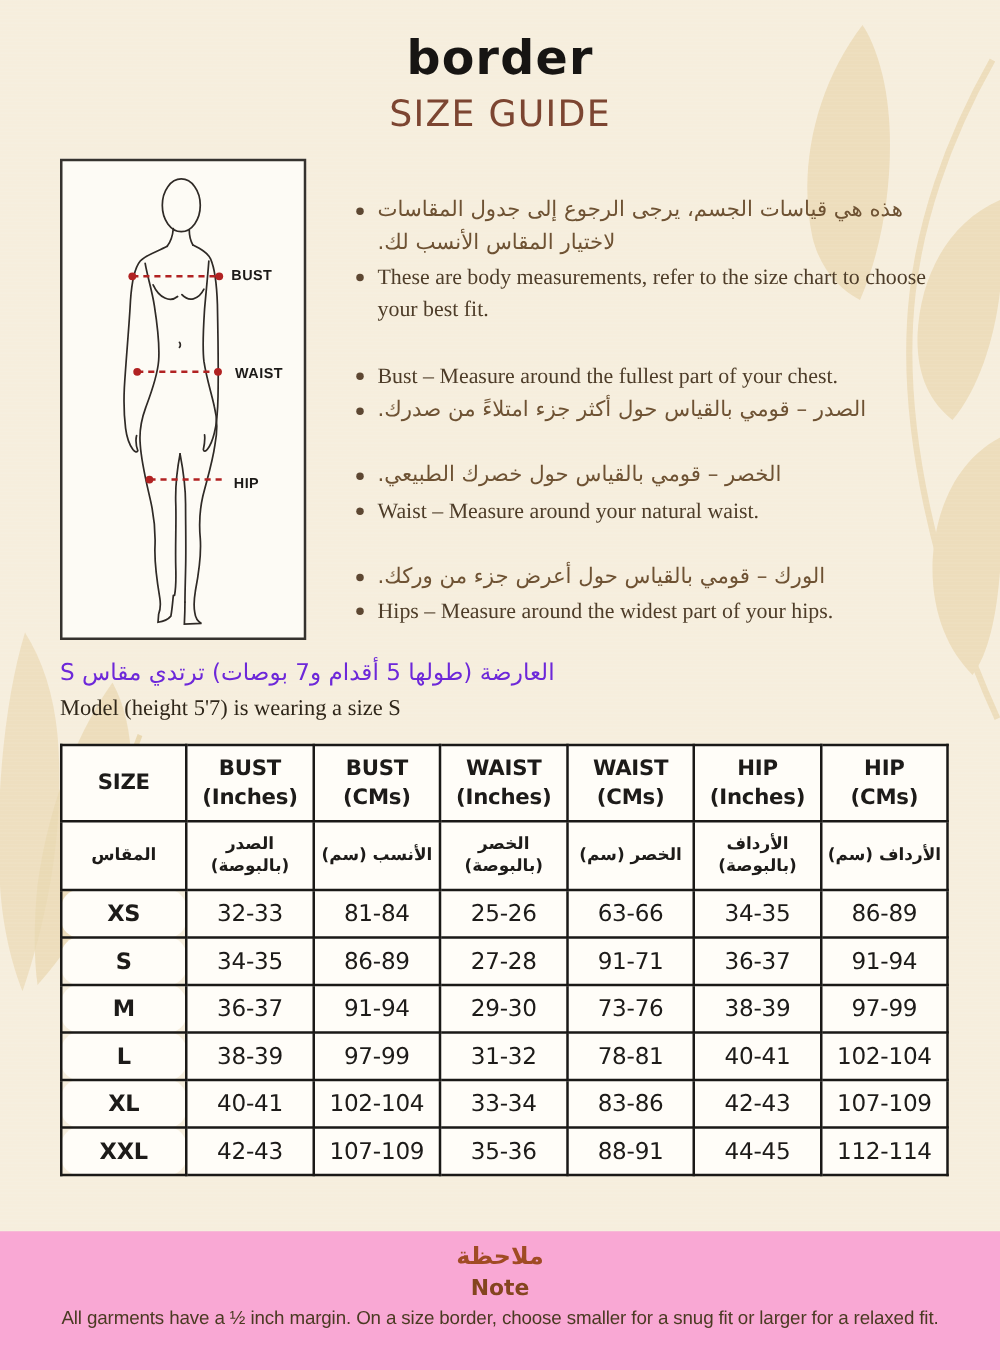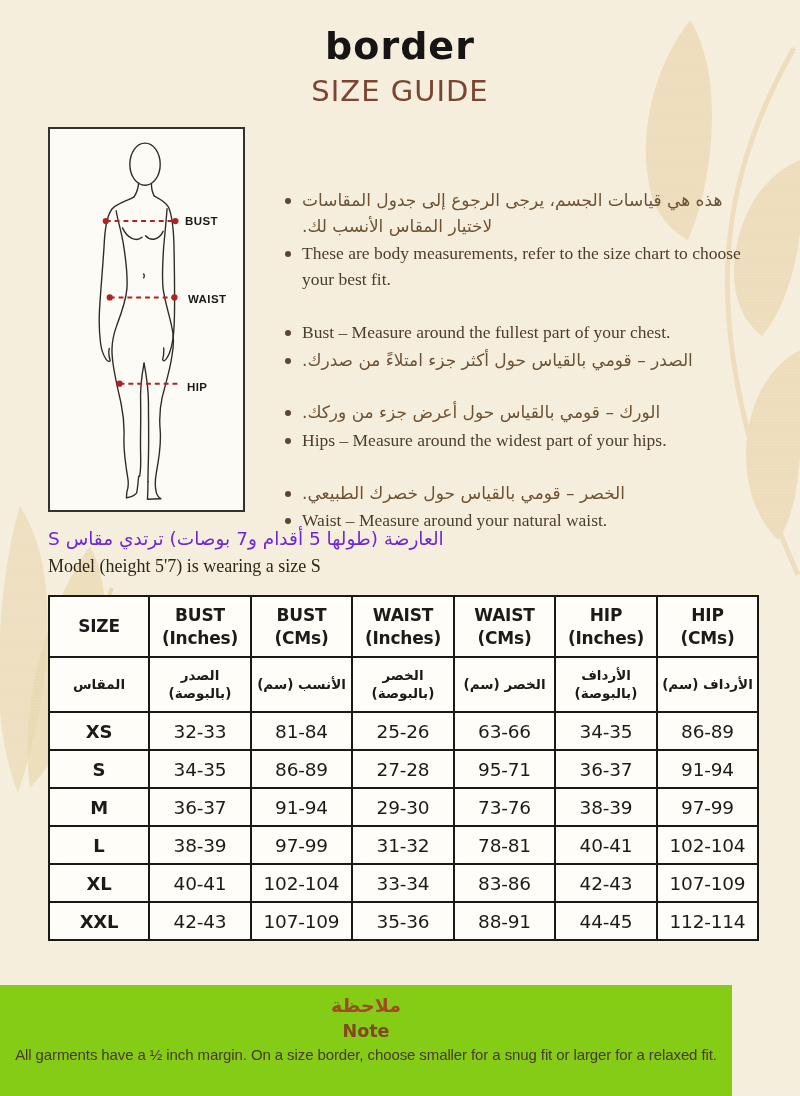--- a/index.html
+++ b/index.html
@@ -25,21 +25,21 @@
               background:#fdfbf5;border:2px solid #35322e;box-sizing:border-box;}
   .figure-box svg{position:absolute;left:0;top:0;width:100%;height:100%;}
   .measure-label{position:absolute;transform:translateY(-50%);
                  font-family:"Liberation Sans",sans-serif;font-weight:700;
                  font-size:11.5px;letter-spacing:.4px;color:#1c1a18;}
   .lbl-bust{left:135px;top:92px;}
   .lbl-waist{left:138px;top:170px;}
   .lbl-hip{left:137px;top:258px;}
 
   
-  .bullets{position:absolute;left:284px;top:156px;width:478px;margin-top:32px;}
+  .bullets{position:absolute;left:284px;top:156px;width:478px;}
   .bullet-group{margin-bottom:27px;}
   .bullet-item{display:flex;align-items:flex-start;margin-bottom:2px;}
   .dot{flex:0 0 auto;width:6px;height:6px;border-radius:50%;background:#5d4732;
        margin:10px 11px 0 1px;}
   .b-ar{direction:rtl;text-align:left;font-family:"DejaVu Sans",sans-serif;
         font-size:17px;line-height:1.5;color:#6e5233;}
   .b-en{font-family:"Liberation Serif",serif;font-size:17.5px;line-height:1.48;color:#4e3d29;}
 
   
   .model-note{position:absolute;left:48px;top:525px;width:470px;}
@@ -48,24 +48,24 @@
   .model-en{font-family:"Liberation Serif",serif;font-size:18px;color:#2f2619;line-height:1.5;}
 
   
   .size-table{position:absolute;left:48px;top:595px;border-collapse:collapse;table-layout:fixed;
               font-family:"DejaVu Sans",sans-serif;}
   .size-table td{border:2px solid #1a1917;background:#fffdf8;text-align:center;
                  vertical-align:middle;padding:0;color:#1d1b19;}
   .row-hen td{height:59px;font-size:17px;font-weight:700;line-height:1.35;letter-spacing:-.2px;}
   .row-har td{height:53px;font-size:13.5px;font-weight:700;line-height:1.3;direction:rtl;}
   .row-data td{height:36px;font-size:18.5px;font-weight:500;letter-spacing:-.2px;}
-  .row-data td.size-cell{font-weight:700;font-size:18px;}
-
-  
-  .note-band{position:absolute;left:0;bottom:0;width:732px;height:111px;background:#84cc16;
+  .row-data td.size-cell{font-weight:700;font-size:18px;border-radius:14px;}
+
+  
+  .note-band{position:absolute;left:0;bottom:0;width:800px;height:111px;background:#f9a8d4;
              text-align:center;}
   .note-h-ar{margin-top:7px;direction:rtl;font-family:"DejaVu Sans",sans-serif;
              font-size:19px;font-weight:700;color:#a04b24;line-height:1.4;}
   .note-h-en{font-family:"DejaVu Sans",sans-serif;font-size:17.5px;font-weight:700;
              color:#84451f;line-height:1.45;}
   .note-b-ar{direction:rtl;font-family:"DejaVu Sans",sans-serif;font-size:13.5px;font-weight:700;
              color:#5a4326;line-height:1.6;white-space:nowrap;}
   .note-b-en{font-family:"Liberation Sans",sans-serif;font-size:15px;color:#4a3a22;
              line-height:1.45;white-space:nowrap;letter-spacing:-.1px;}
 </style>
@@ -147,35 +147,35 @@
         <div class="b-en">Bust – Measure around the fullest part of your chest.</div>
       </div>
       <div class="bullet-item">
         <span class="dot"></span>
         <div class="b-ar" dir="rtl">الصدر – قومي بالقياس حول أكثر جزء امتلاءً من صدرك.</div>
       </div>
     </div>
     <div class="bullet-group">
       <div class="bullet-item">
         <span class="dot"></span>
+        <div class="b-ar" dir="rtl">الخصر – قومي بالقياس حول خصرك الطبيعي.</div>
+      </div>
+      <div class="bullet-item">
+        <span class="dot"></span>
+        <div class="b-en">Waist – Measure around your natural waist.</div>
+      </div>
+    </div>
+    <div class="bullet-group">
+      <div class="bullet-item">
+        <span class="dot"></span>
         <div class="b-ar" dir="rtl">الورك – قومي بالقياس حول أعرض جزء من وركك.</div>
       </div>
       <div class="bullet-item">
         <span class="dot"></span>
         <div class="b-en">Hips – Measure around the widest part of your hips.</div>
-      </div>
-    </div>
-    <div class="bullet-group">
-      <div class="bullet-item">
-        <span class="dot"></span>
-        <div class="b-ar" dir="rtl">الخصر – قومي بالقياس حول خصرك الطبيعي.</div>
-      </div>
-      <div class="bullet-item">
-        <span class="dot"></span>
-        <div class="b-en">Waist – Measure around your natural waist.</div>
       </div>
     </div>
   </div>
 
   <div class="model-note">
     <div class="model-ar" dir="rtl">العارضة (طولها 5 أقدام و7 بوصات) ترتدي مقاس S</div>
     <div class="model-en">Model (height 5'7) is wearing a size S</div>
   </div>
 
   <table class="size-table">
@@ -234,21 +234,21 @@
         <td>25-26</td>
         <td>63-66</td>
         <td>34-35</td>
         <td>86-89</td>
       </tr>
       <tr class="row-data">
         <td class="size-cell">S</td>
         <td>34-35</td>
         <td>86-89</td>
         <td>27-28</td>
-        <td>95-71</td>
+        <td>91-71</td>
         <td>36-37</td>
         <td>91-94</td>
       </tr>
       <tr class="row-data">
         <td class="size-cell">M</td>
         <td>36-37</td>
         <td>91-94</td>
         <td>29-30</td>
         <td>73-76</td>
         <td>38-39</td>

